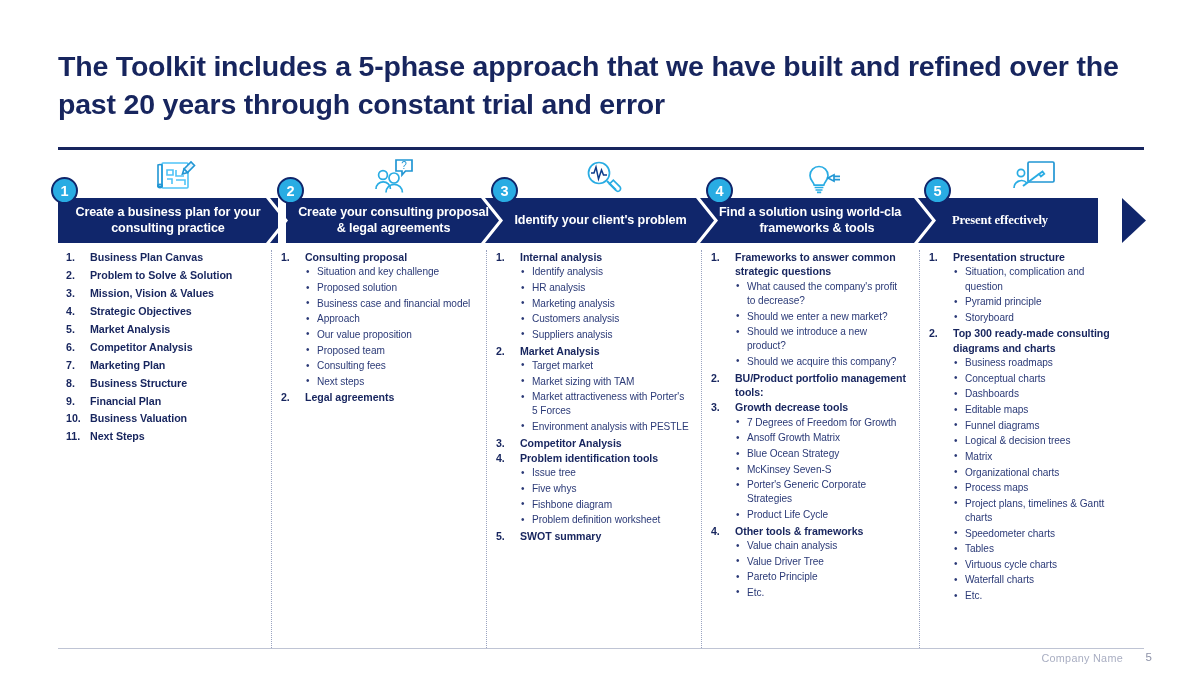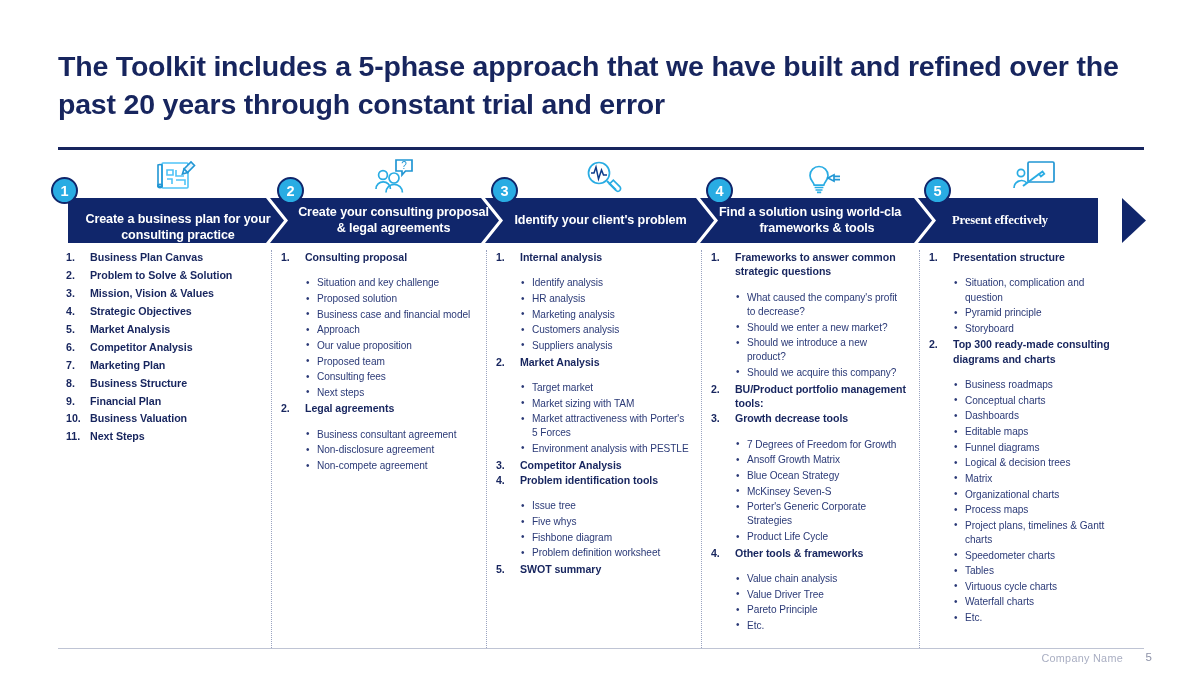--- a/index.html
+++ b/index.html
@@ -94,21 +94,21 @@
     line-height: 1.36;
     margin-bottom: 1px;
     letter-spacing: -0.05px;
   }
   li.item1 > .num {
     position: absolute; left: 0; top: 0;
     font-weight: bold;
     width: 22px;
   }
   li.item1.wide > .num { width: 24px; }
-  ul.lvl2 { list-style: none; margin-top: 12px; }
+  ul.lvl2 { list-style: none; margin-top: 1px; }
   li.item2 {
     position: relative;
     padding-left: 12px;
     font-size: 10.1px;
     font-weight: normal;
     color: #2b3a77;
     line-height: 1.4;
     margin-bottom: 1.5px;
     letter-spacing: -0.05px;
   }
@@ -137,21 +137,21 @@
 </style>
 </head>
 <body>
 
 <div class="slide">
 
   <div class="title">The Toolkit includes a 5-phase approach that we have built and refined over the past 20 years through constant trial and error</div>
   <div class="title-rule"></div>
 
   <div class="banner">
-    <div class="phase-body" style="left:10px; width:220px;align-items:flex-end;">
+    <div class="phase-body" style="left:0; width:220px;">
       <span class="phase-label">Create a business plan for your consulting practice</span>
     </div>
     <div class="phase-body" style="left:228px; width:215px;">
       <span class="phase-label">Create your consulting proposal &amp; legal agreements</span>
     </div>
     <div class="phase-body" style="left:435px; width:215px;text-align:center;">
       <span class="phase-label">Identify your client's problem</span>
     </div>
     <div class="phase-body" style="left:650px; width:218px;">
       <span class="phase-label">Find a solution using world-class frameworks &amp; tools</span>
@@ -259,25 +259,21 @@
           <li class="item1"><span class="num">1.</span><span>Consulting proposal</span><ul class="lvl2">
               <li class="item2">Situation and key challenge</li>
               <li class="item2">Proposed solution</li>
               <li class="item2">Business case and financial model</li>
               <li class="item2">Approach</li>
               <li class="item2">Our value proposition</li>
               <li class="item2">Proposed team</li>
               <li class="item2">Consulting fees</li>
               <li class="item2">Next steps</li>
             </ul></li>
-          <li class="item1"><span class="num">2.</span><span>Legal agreements</span><ul class="lvl2">
-              <li class="item2">Business consultant agreement</li>
-              <li class="item2">Non-disclosure agreement</li>
-              <li class="item2">Non-compete agreement</li>
-            </ul></li>
+          <li class="item1"><span class="num">2.</span><span>Legal agreements</span></li>
         </ol>
     </div>
     <div class="col c3" style="left:438px; width:200px;">
       <ol class="lvl1">
           <li class="item1"><span class="num">1.</span><span>Internal analysis</span><ul class="lvl2">
               <li class="item2">Identify analysis</li>
               <li class="item2">HR analysis</li>
               <li class="item2">Marketing analysis</li>
               <li class="item2">Customers analysis</li>
               <li class="item2">Suppliers analysis</li>

